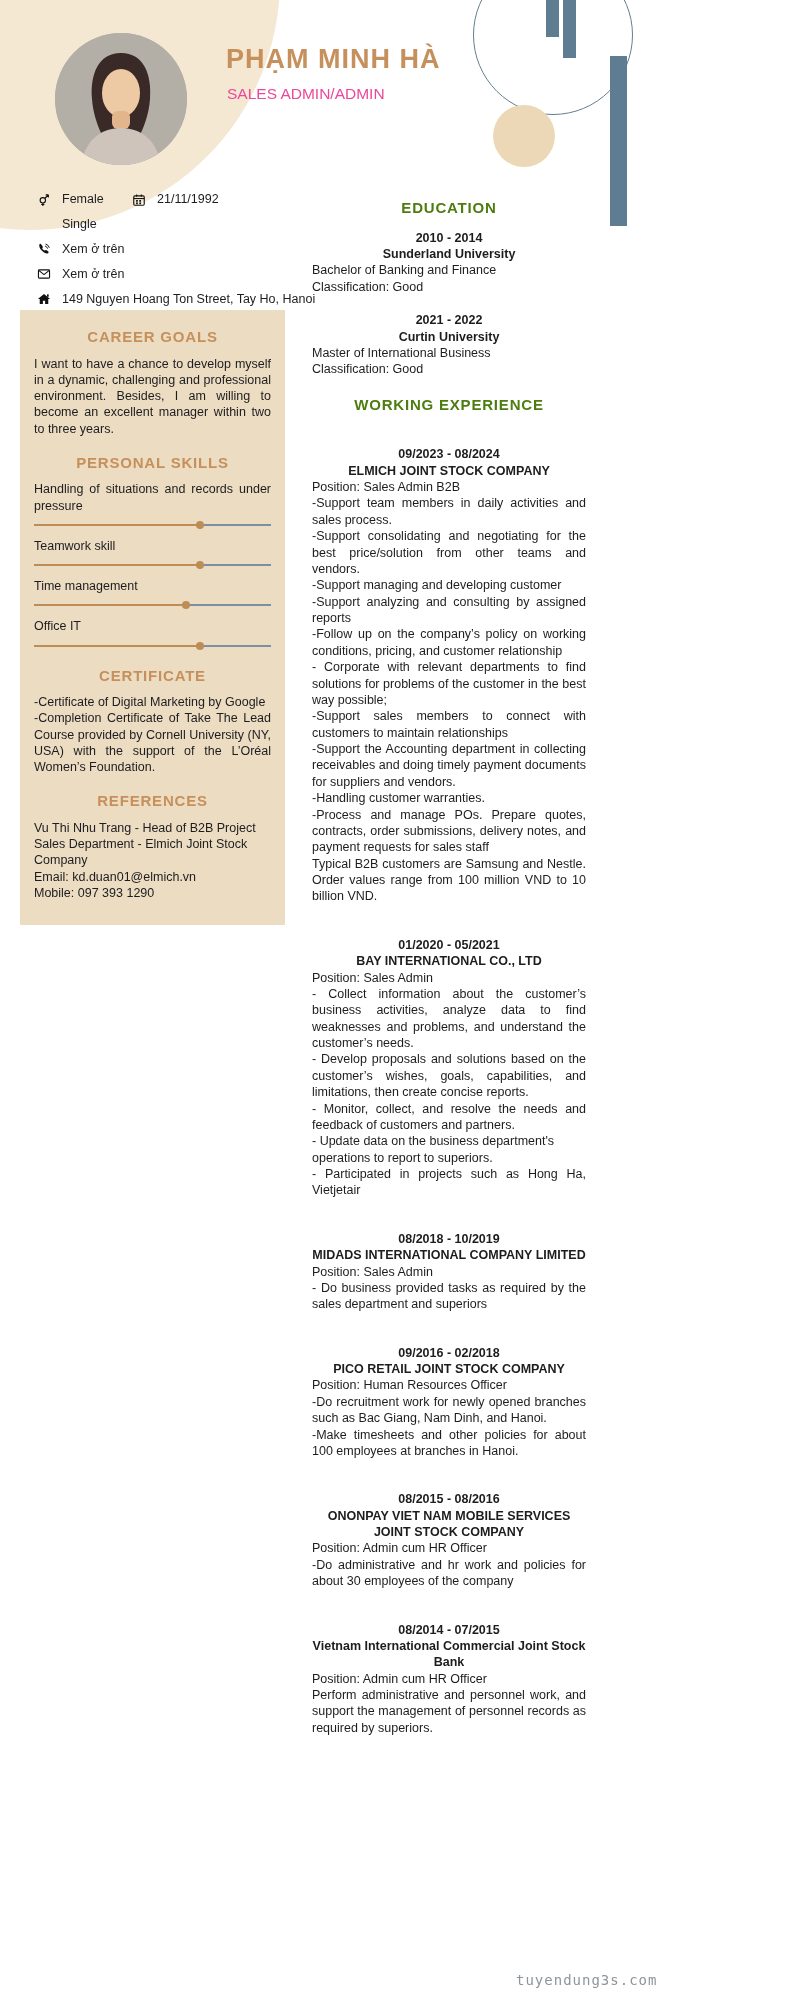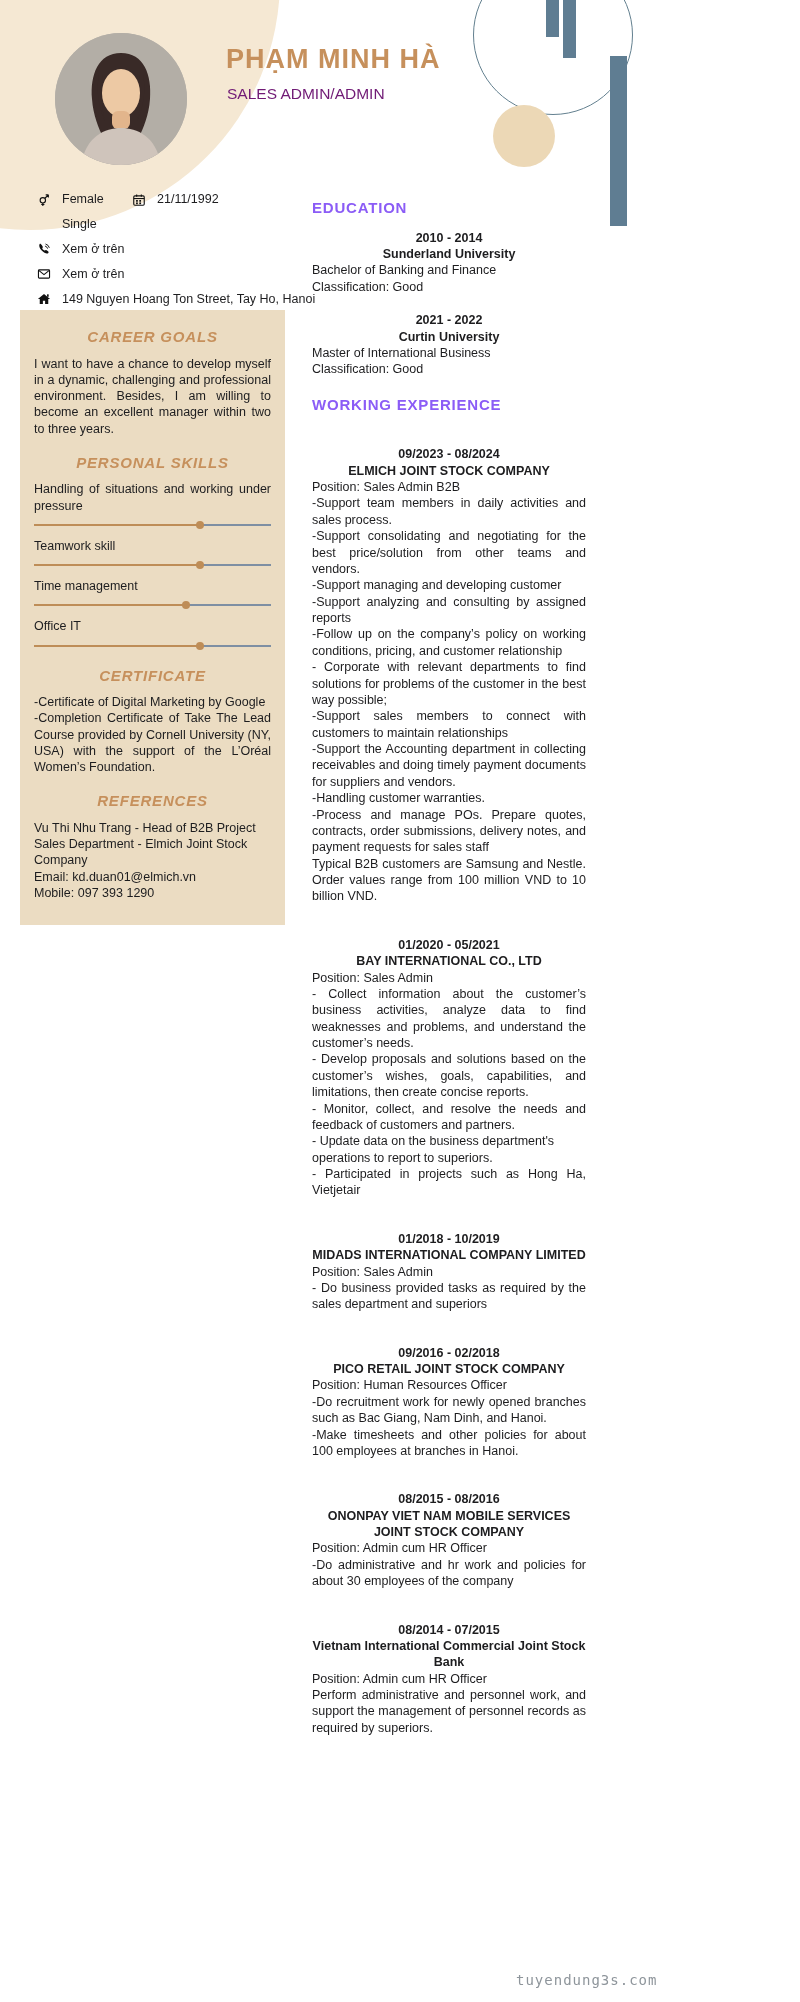--- a/index.html
+++ b/index.html
@@ -43,21 +43,21 @@
     overflow: hidden; background: #b9b4ad;
   }
   .photo svg { display: block; }
   .name {
     position: absolute; left: 226px; top: 44px;
     margin: 0; font-size: 27px; font-weight: 700;
     letter-spacing: 1px; color: #C6905C;
   }
   .job-title {
     position: absolute; left: 227px; top: 85px;
-    font-size: 15.5px; color: #701a75;
+    font-size: 15.5px; color: #ec4899;
   }
 
   
   .contact { position: absolute; left: 36px; top: 192px; width: 280px; font-size: 12.5px; }
   .c-row { display: flex; align-items: center; margin-bottom: 10px; }
   .c-item { display: flex; }
   .c-item.first { width: 95px; }
   .icon { width: 15px; height: 15px; display: inline-flex; align-items: center; justify-content: center; color: #111; margin-right: 11px; flex: none; }
   .icon svg { width: 14px; height: 14px; }
   .c-indent { margin-left: 26px; }
@@ -67,21 +67,20 @@
     position: absolute; left: 20px; top: 310px;
     width: 265px; min-height: 596px;
     background: #EBDCC2;
     padding: 9px 14px 18px;
     font-size: 12.5px; line-height: 1.3;
   }
   .panel-h {
     margin: 8px 0 9px; text-align: center;
     font-size: 15px; font-weight: 700; letter-spacing: 0.8px;
     color: #C6905C;
-    font-style: italic;
   }
   .left-panel p { margin: 0 0 6px; }
   .just { text-align: justify; }
   .pre { white-space: pre-line; }
 
   .skills { margin-top: 4px; }
   .skill { margin-bottom: 9px; }
   .skill-label { text-align: justify; margin-bottom: 7px; }
   .slider { position: relative; height: 8px; }
   .slider::before {
@@ -95,23 +94,23 @@
   }
 
   .mt { margin-top: 16px; }
 
   
   .right-col {
     position: absolute; left: 312px; top: 198px; width: 274px;
     font-size: 12.5px; line-height: 1.31;
   }
   .right-h {
-    margin: 0 0 12px; 
+    margin: 0 0 12px; text-align: center;
     font-size: 15px; font-weight: 700; letter-spacing: 0.8px;
-    color: #8b5cf6;
+    color: #4d7c0f;
   }
   .right-h.we { margin-top: 15px; margin-bottom: 12px; }
   .edu { margin-bottom: 17px; }
   .job { margin-bottom: 13px; margin-top: 32px; }
   .b { font-weight: 700; text-align: center; }
   .details { text-align: justify; white-space: pre-line; }
 
   
   .watermark {
     position: absolute; left: 516px; top: 1972px;
@@ -207,21 +206,21 @@
 
   <aside class="left-panel">
     <h2 class="panel-h">CAREER GOALS</h2>
     <p class="just">I want to have a chance to develop myself in a dynamic, challenging and professional environment. Besides, I am willing to become an excellent manager within two to three years.</p>
 
     <h2 class="panel-h mt">PERSONAL SKILLS</h2>
     <div class="skills">
 
 
         <div class="skill">
-          <div class="skill-label">Handling of situations and working under pressure</div>
+          <div class="skill-label">Handling of situations and records under pressure</div>
           <div class="slider">
             <div class="slider-fill" style="width: 70%;"></div>
             <div class="slider-thumb" style="left: 70%;"></div>
           </div>
         </div>
 
         <div class="skill">
           <div class="skill-label">Teamwork skill</div>
           <div class="slider">
             <div class="slider-fill" style="width: 70%;"></div>
@@ -301,21 +300,21 @@
           <div>Position: Sales Admin</div>
           <div class="details">- Collect information about the customer’s business activities, analyze data to find weaknesses and problems, and understand the customer’s needs.
 - Develop proposals and solutions based on the customer’s wishes, goals, capabilities, and limitations, then create concise reports.
 - Monitor, collect, and resolve the needs and feedback of customers and partners.
 - Update data on the business department's
 operations to report to superiors.
 - Participated in projects such as Hong Ha, Vietjetair</div>
         </div>
 
         <div class="job">
-          <div class="b">01/2018 - 10/2019</div>
+          <div class="b">08/2018 - 10/2019</div>
           <div class="b">MIDADS INTERNATIONAL COMPANY LIMITED</div>
           <div>Position: Sales Admin</div>
           <div class="details">- Do business provided tasks as required by the sales department and superiors</div>
         </div>
 
         <div class="job">
           <div class="b">09/2016 - 02/2018</div>
           <div class="b">PICO RETAIL JOINT STOCK COMPANY</div>
           <div>Position: Human Resources Officer</div>
           <div class="details">-Do recruitment work for newly opened branches such as Bac Giang, Nam Dinh, and Hanoi.

